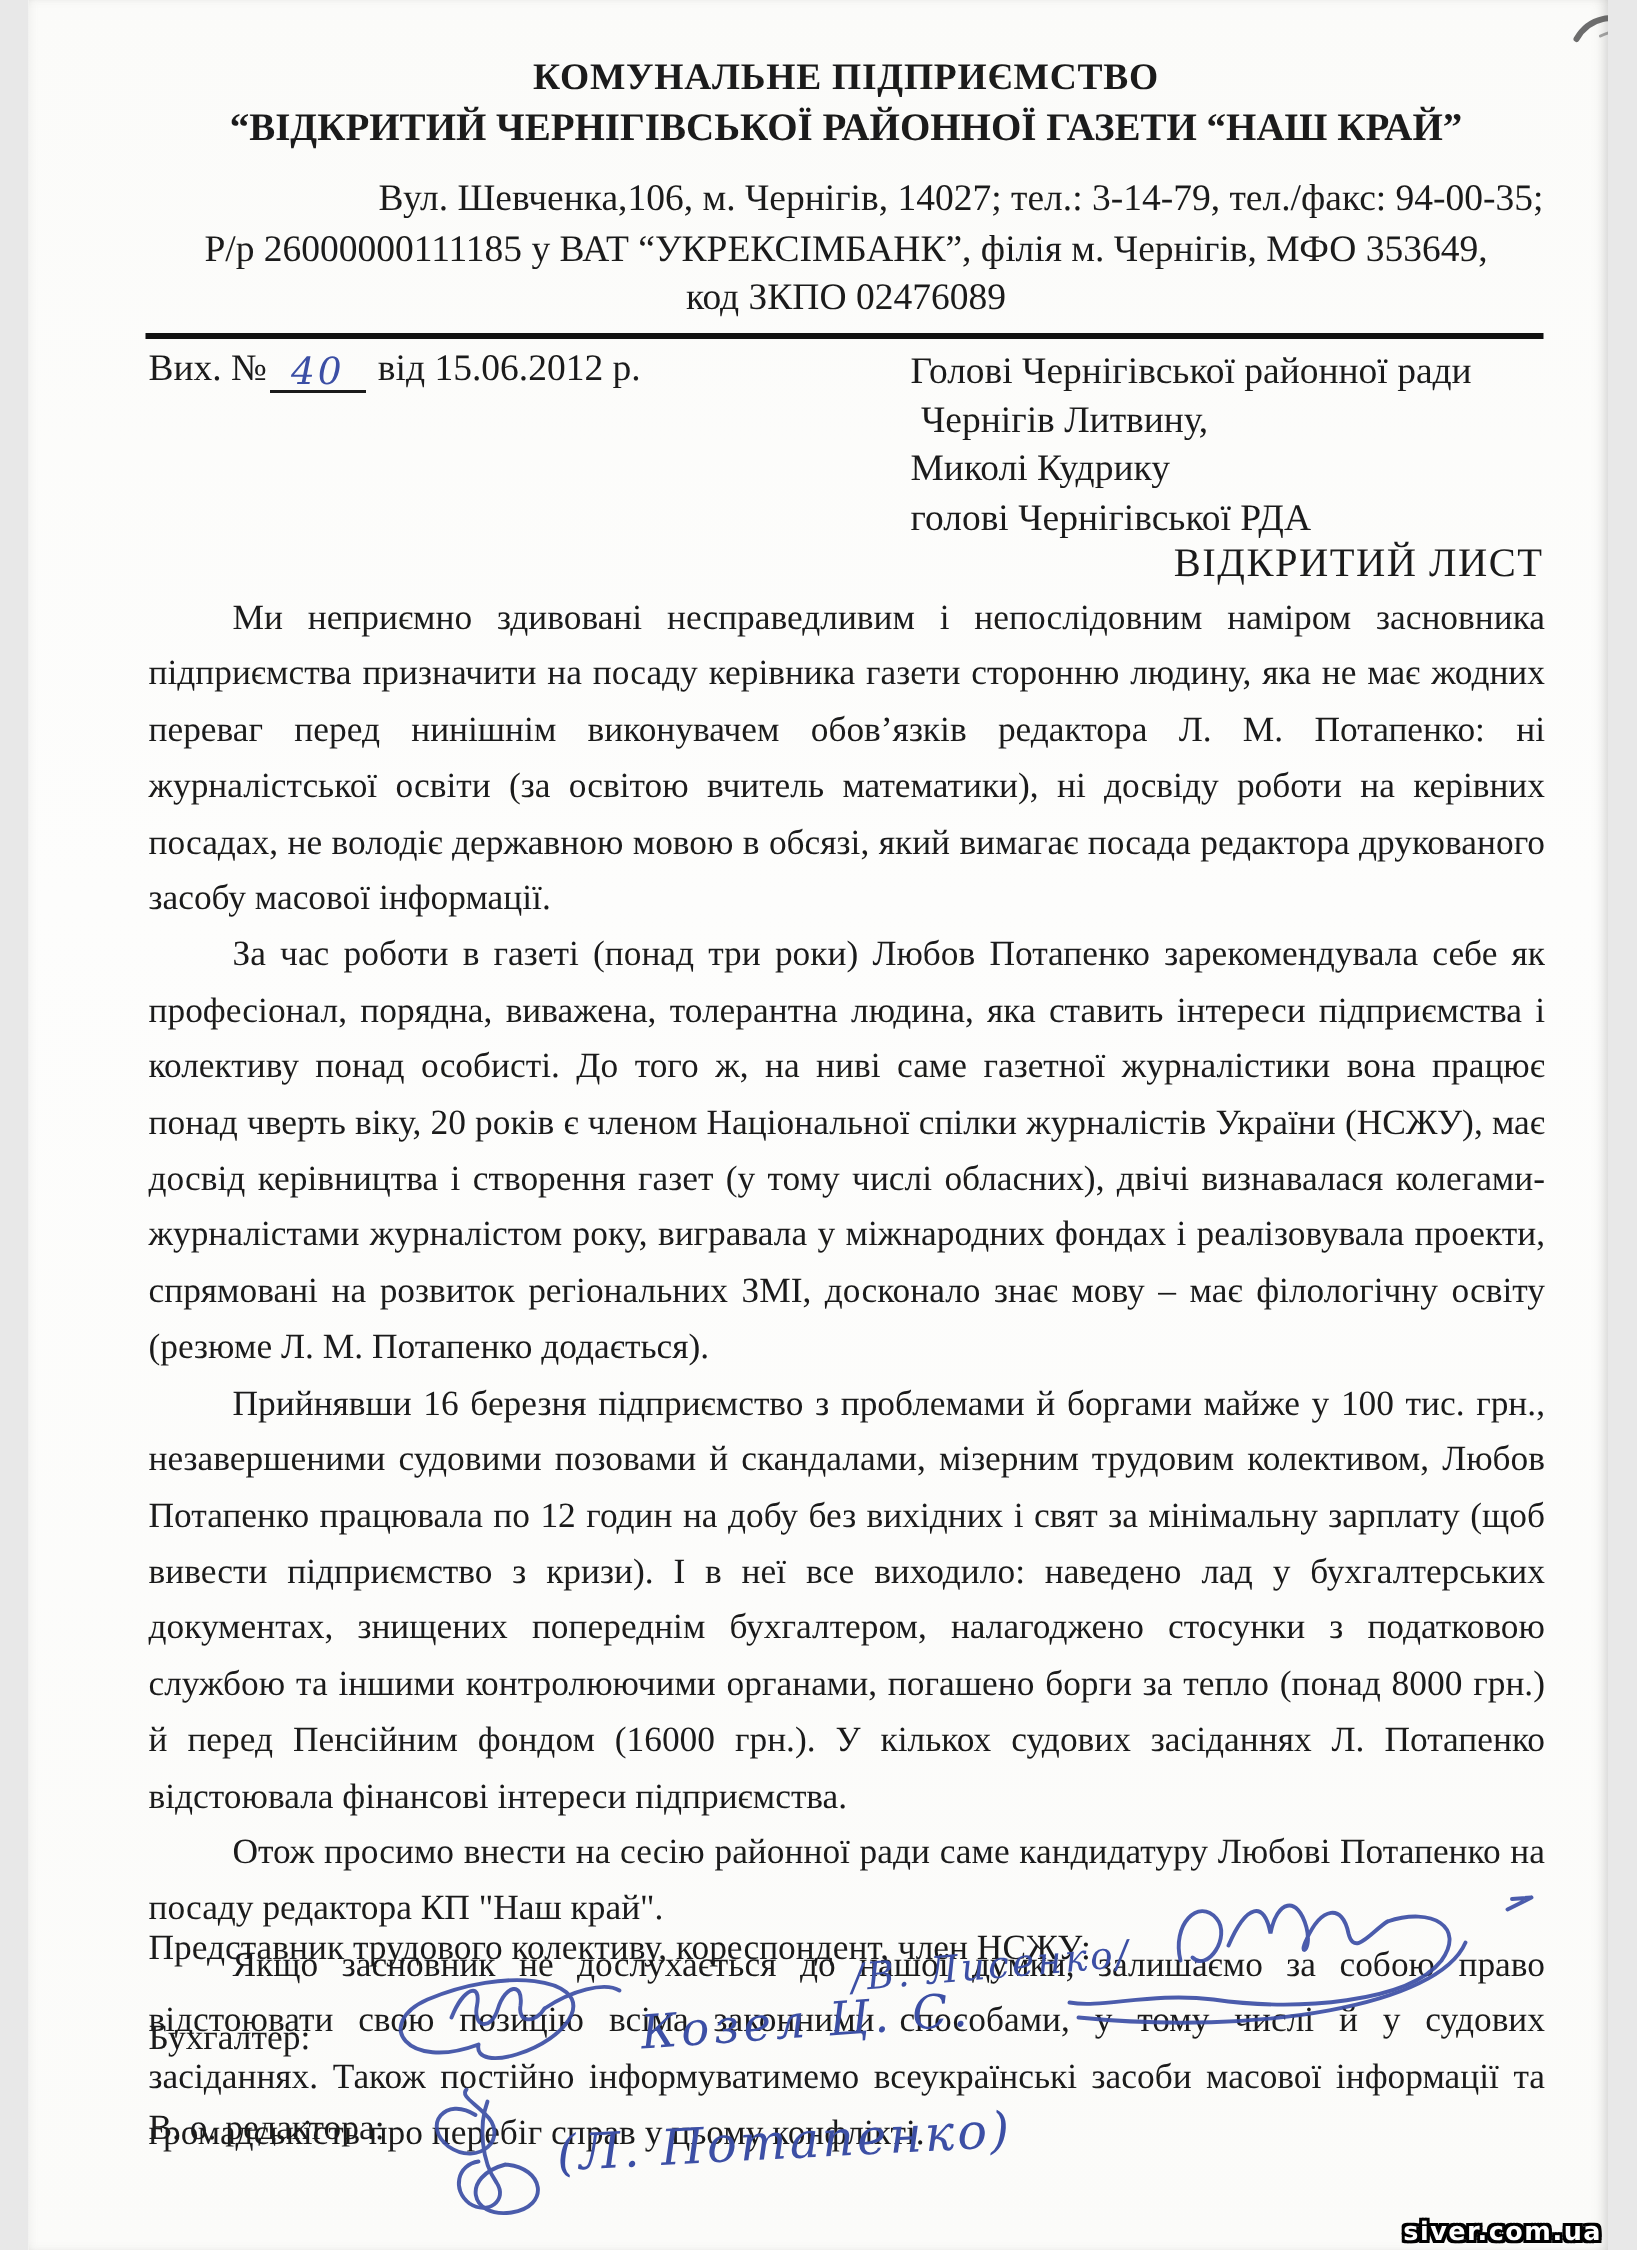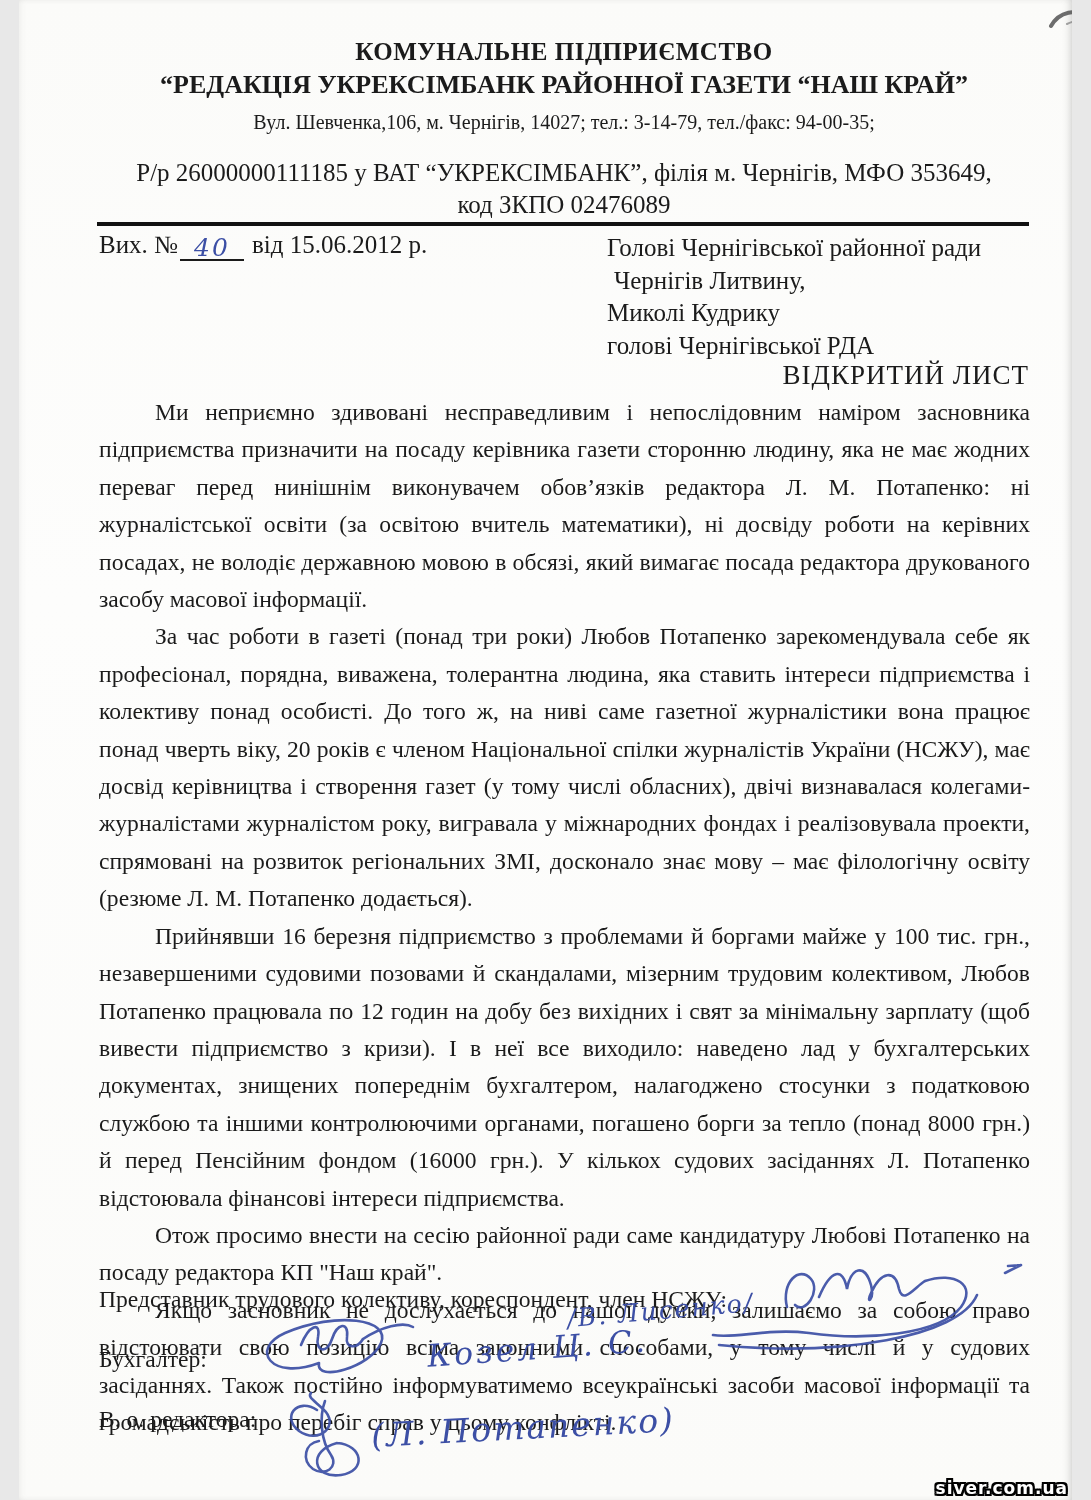--- a/index.html
+++ b/index.html
@@ -10,24 +10,24 @@
     background:linear-gradient(180deg,#fbfbf9 0%,#fdfdfc 40%,#fbfbf9 100%);
     font-family:"Liberation Serif","DejaVu Serif",serif;
     color:#1b1b1b;
     overflow:hidden;
     box-shadow:inset -6px 0 10px -6px rgba(120,120,120,.45), inset 3px 0 8px -5px rgba(150,150,150,.3);
   }
   
   .letterhead{position:absolute;left:80px;top:36px;width:930px;text-align:center;line-height:31px;}
   .lh1{font-size:25px;font-weight:bold;letter-spacing:.5px;}
   .lh2{font-size:26px;font-weight:bold;margin-top:2px;}
-  .lh3{font-size:20px;margin-top:7px;}
+  .lh3{font-size:25px;margin-top:17px;text-align:right;}
   .lh4{font-size:24px;margin-top:1px;}
   .lh4 b{font-weight:bold;}
-  .lh5{font-size:25px;margin-top:19px;}
+  .lh5{font-size:25px;margin-top:3px;}
   .lh6{font-size:25px;margin-top:1px;}
   .rule{position:absolute;left:78px;top:222px;width:932px;height:4px;background:#111;}
   
   .refline{position:absolute;left:80px;top:230px;font-size:25px;white-space:nowrap;}
   .ref-underline{display:inline-block;width:64px;border-bottom:2px solid #1b1b1b;text-align:center;margin:0 8px 0 2px;vertical-align:baseline;}
   .ref-num{font-family:"DejaVu Serif",serif;font-style:italic;color:#3c4fa5;font-size:25px;position:relative;top:3px;letter-spacing:2px;}
   .recipient{position:absolute;left:588px;top:232px;width:430px;font-size:25px;line-height:32.5px;}
   .recipient .r-indent{padding-left:7px;}
   
   .title{position:absolute;left:80px;top:360px;width:930px;text-align:right;font-size:27px;letter-spacing:1px;}
@@ -62,21 +62,21 @@
 
 <div class="page">
 
   <svg class="corner-artifact" width="1091" height="60">
     <path d="M1032,26 C1040,12 1058,7 1069,19" stroke="#4a4a4a" stroke-width="4" fill="none" stroke-linecap="round" opacity="0.8"></path>
     <path d="M1048,24 C1058,19 1068,20 1074,26" stroke="#6a6a6a" stroke-width="2" fill="none" stroke-linecap="round" opacity="0.6"></path>
   </svg>
 
   <div class="letterhead">
     <div class="lh1">КОМУНАЛЬНЕ ПІДПРИЄМСТВО</div>
-    <div class="lh2">“РЕДАКЦІЯ УКРЕКСІМБАНК РАЙОННОЇ ГАЗЕТИ “НАШ КРАЙ”</div>
+    <div class="lh2">“ВІДКРИТИЙ ЧЕРНІГІВСЬКОЇ РАЙОННОЇ ГАЗЕТИ “НАШ КРАЙ”</div>
     <div class="lh3">Вул. Шевченка,106, м. Чернігів, 14027; тел.: 3-14-79, тел./факс: 94-00-35;</div>
     <div class="lh5">Р/р 26000000111185 у ВАТ “УКРЕКСІМБАНК”, філія м. Чернігів, МФО 353649,</div>
     <div class="lh6">код ЗКПО 02476089</div>
   </div>
 
   <div class="rule"></div>
 
   <div class="refline">
     <span>Вих. №</span><span class="ref-underline"><span class="ref-num">40</span></span><span>від 15.06.2012 р.</span>
   </div>

